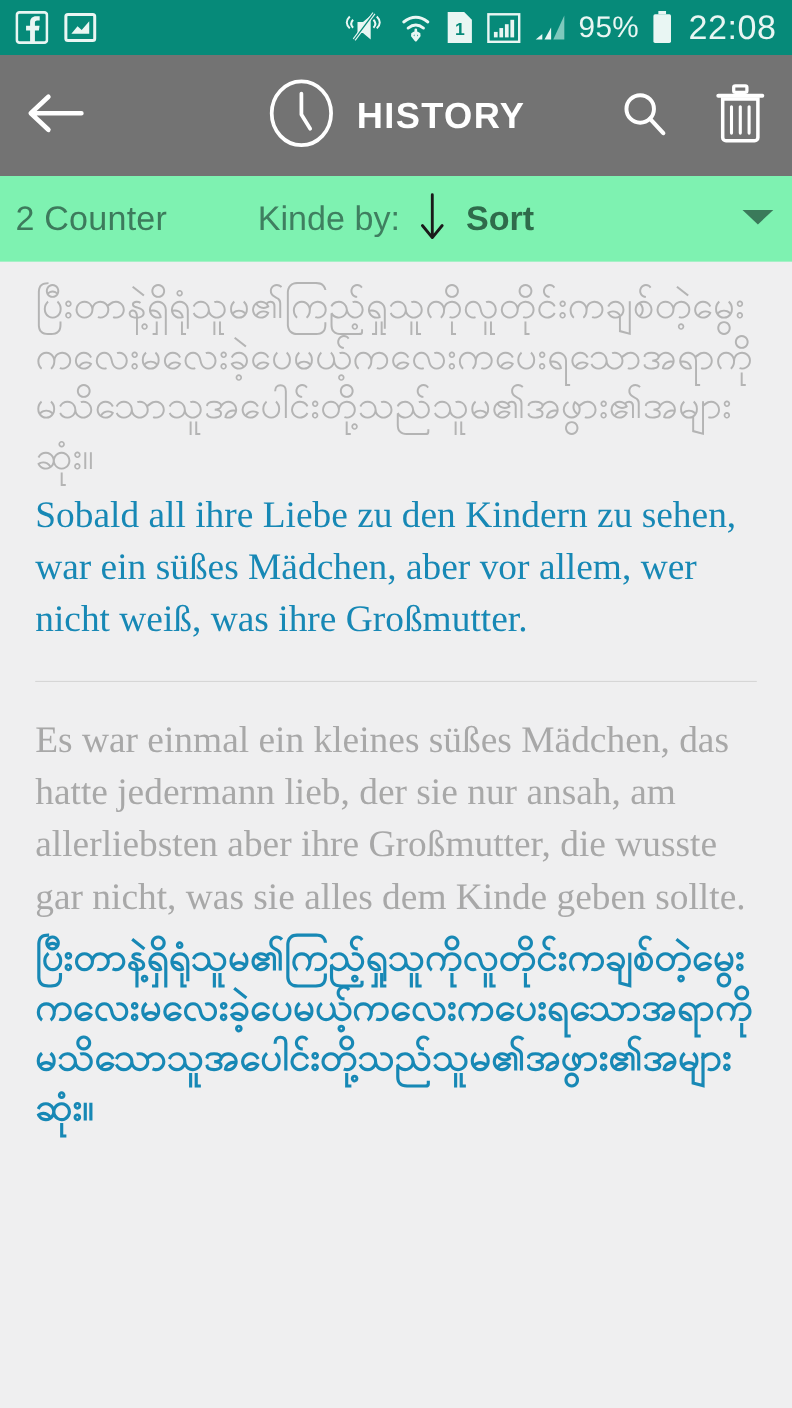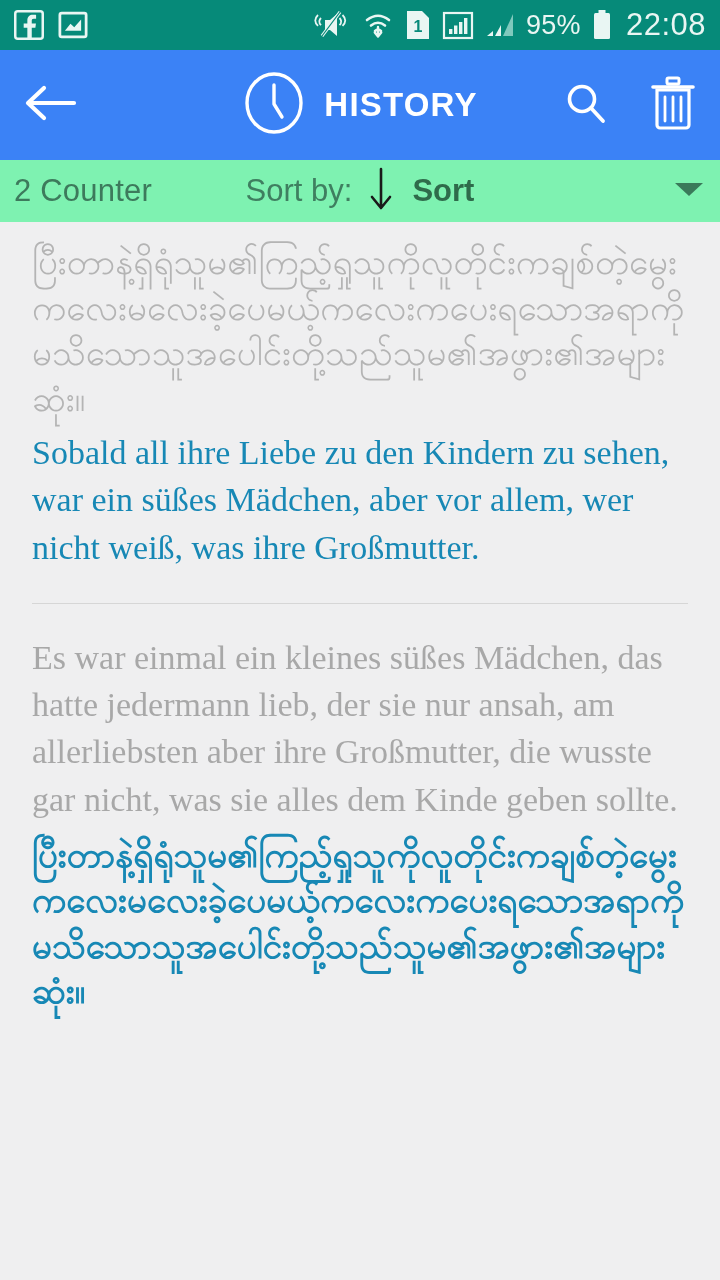--- a/index.html
+++ b/index.html
@@ -20,37 +20,37 @@
   .sb-right{ margin-left:auto; display:flex; align-items:center; gap:11px; }
   .sb-icon{ display:flex; align-items:center; justify-content:center; }
   .sb-text{
     font-size:27px; letter-spacing:.3px; color:#e9f6f3;
     font-family:"Liberation Sans", sans-serif; font-weight:400;
   }
   .sb-clock{ font-size:31px; letter-spacing:.5px; margin-left:3px; }
 
   
   .appbar{
-    height:110px; background:#3b82f6; display:flex; align-items:center;
+    height:110px; background:#737373; display:flex; align-items:center;
     padding:0 22px; position:relative;
   }
   .ab-title-group{
     position:absolute; left:0; right:0; top:0; bottom:0;
     display:flex; align-items:center; justify-content:center; gap:18px;
     pointer-events:none;
   }
   .ab-title{
     color:#ffffff; font-size:33px; font-weight:bold; letter-spacing:1.2px;
   }
   .ab-actions{ margin-left:auto; display:flex; align-items:center; gap:38px; }
   .ab-btn{ display:flex; align-items:center; justify-content:center; cursor:pointer; }
 
   
   .sortbar{
-    height:62px; background:#7EF2B1; display:flex; align-items:center;
+    height:78px; background:#7EF2B1; display:flex; align-items:center;
     padding:0 14px; position:relative;
   }
   .counter{
     color:#3d7a5c; font-size:31px; letter-spacing:.2px;
   }
   .sortgroup{
     position:absolute; left:0; right:0; display:flex; align-items:center;
     justify-content:center; gap:0; pointer-events:none;
   }
   .sortby{ color:#3f7f60; font-size:31px; margin-right:16px; }
@@ -199,21 +199,21 @@
           </svg>
         </span>
       </div>
     </div>
   </div>
 
   <div class="sortbar">
     <span class="counter">2 Counter</span>
 
     <div class="sortgroup">
-      <span class="sortby">Sort by:</span>
+      <span class="sortby">Kinde by:</span>
       <span class="sortdir">
         <svg width="26" height="46" viewBox="0 0 26 46">
           <path d="M13 3 V40 M4 31 L13 42 L22 31" fill="none" stroke="#1a1a1a" stroke-width="2.6" stroke-linecap="round" stroke-linejoin="round"></path>
         </svg>
       </span>
       <span class="sortval">Sort</span>
     </div>
 
     <span class="caret">
       <svg width="34" height="26" viewBox="0 0 34 26">

